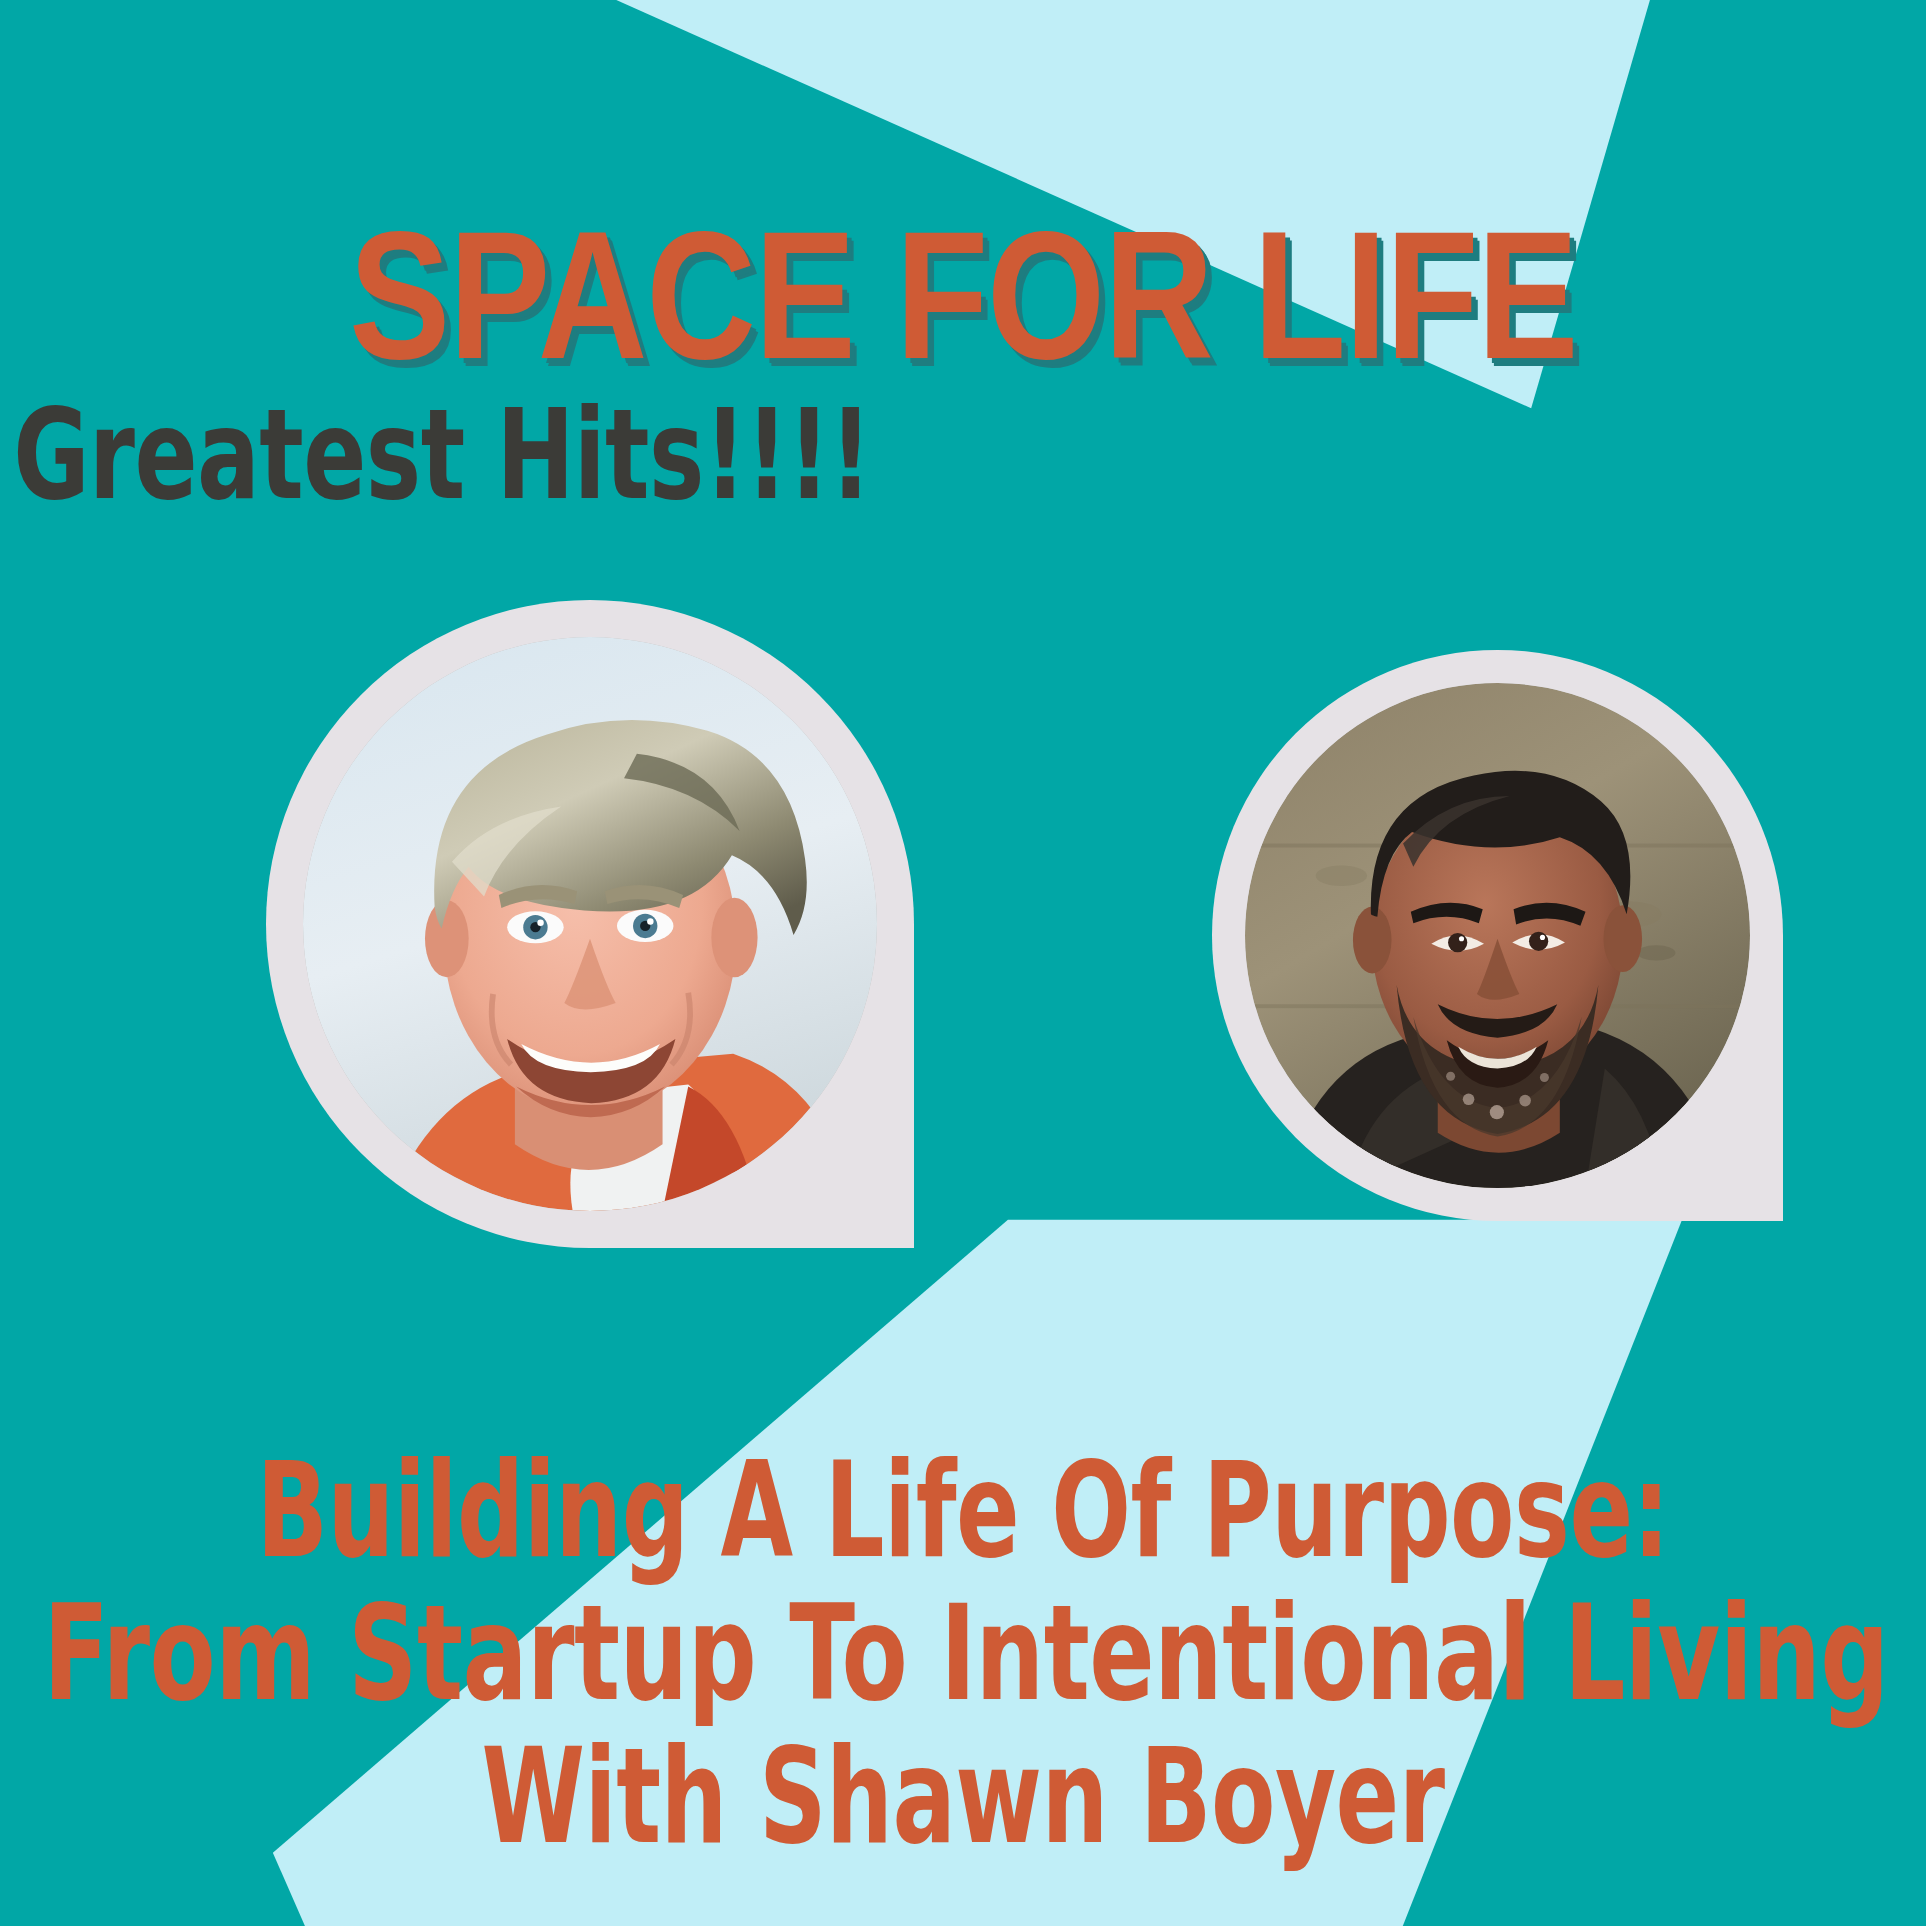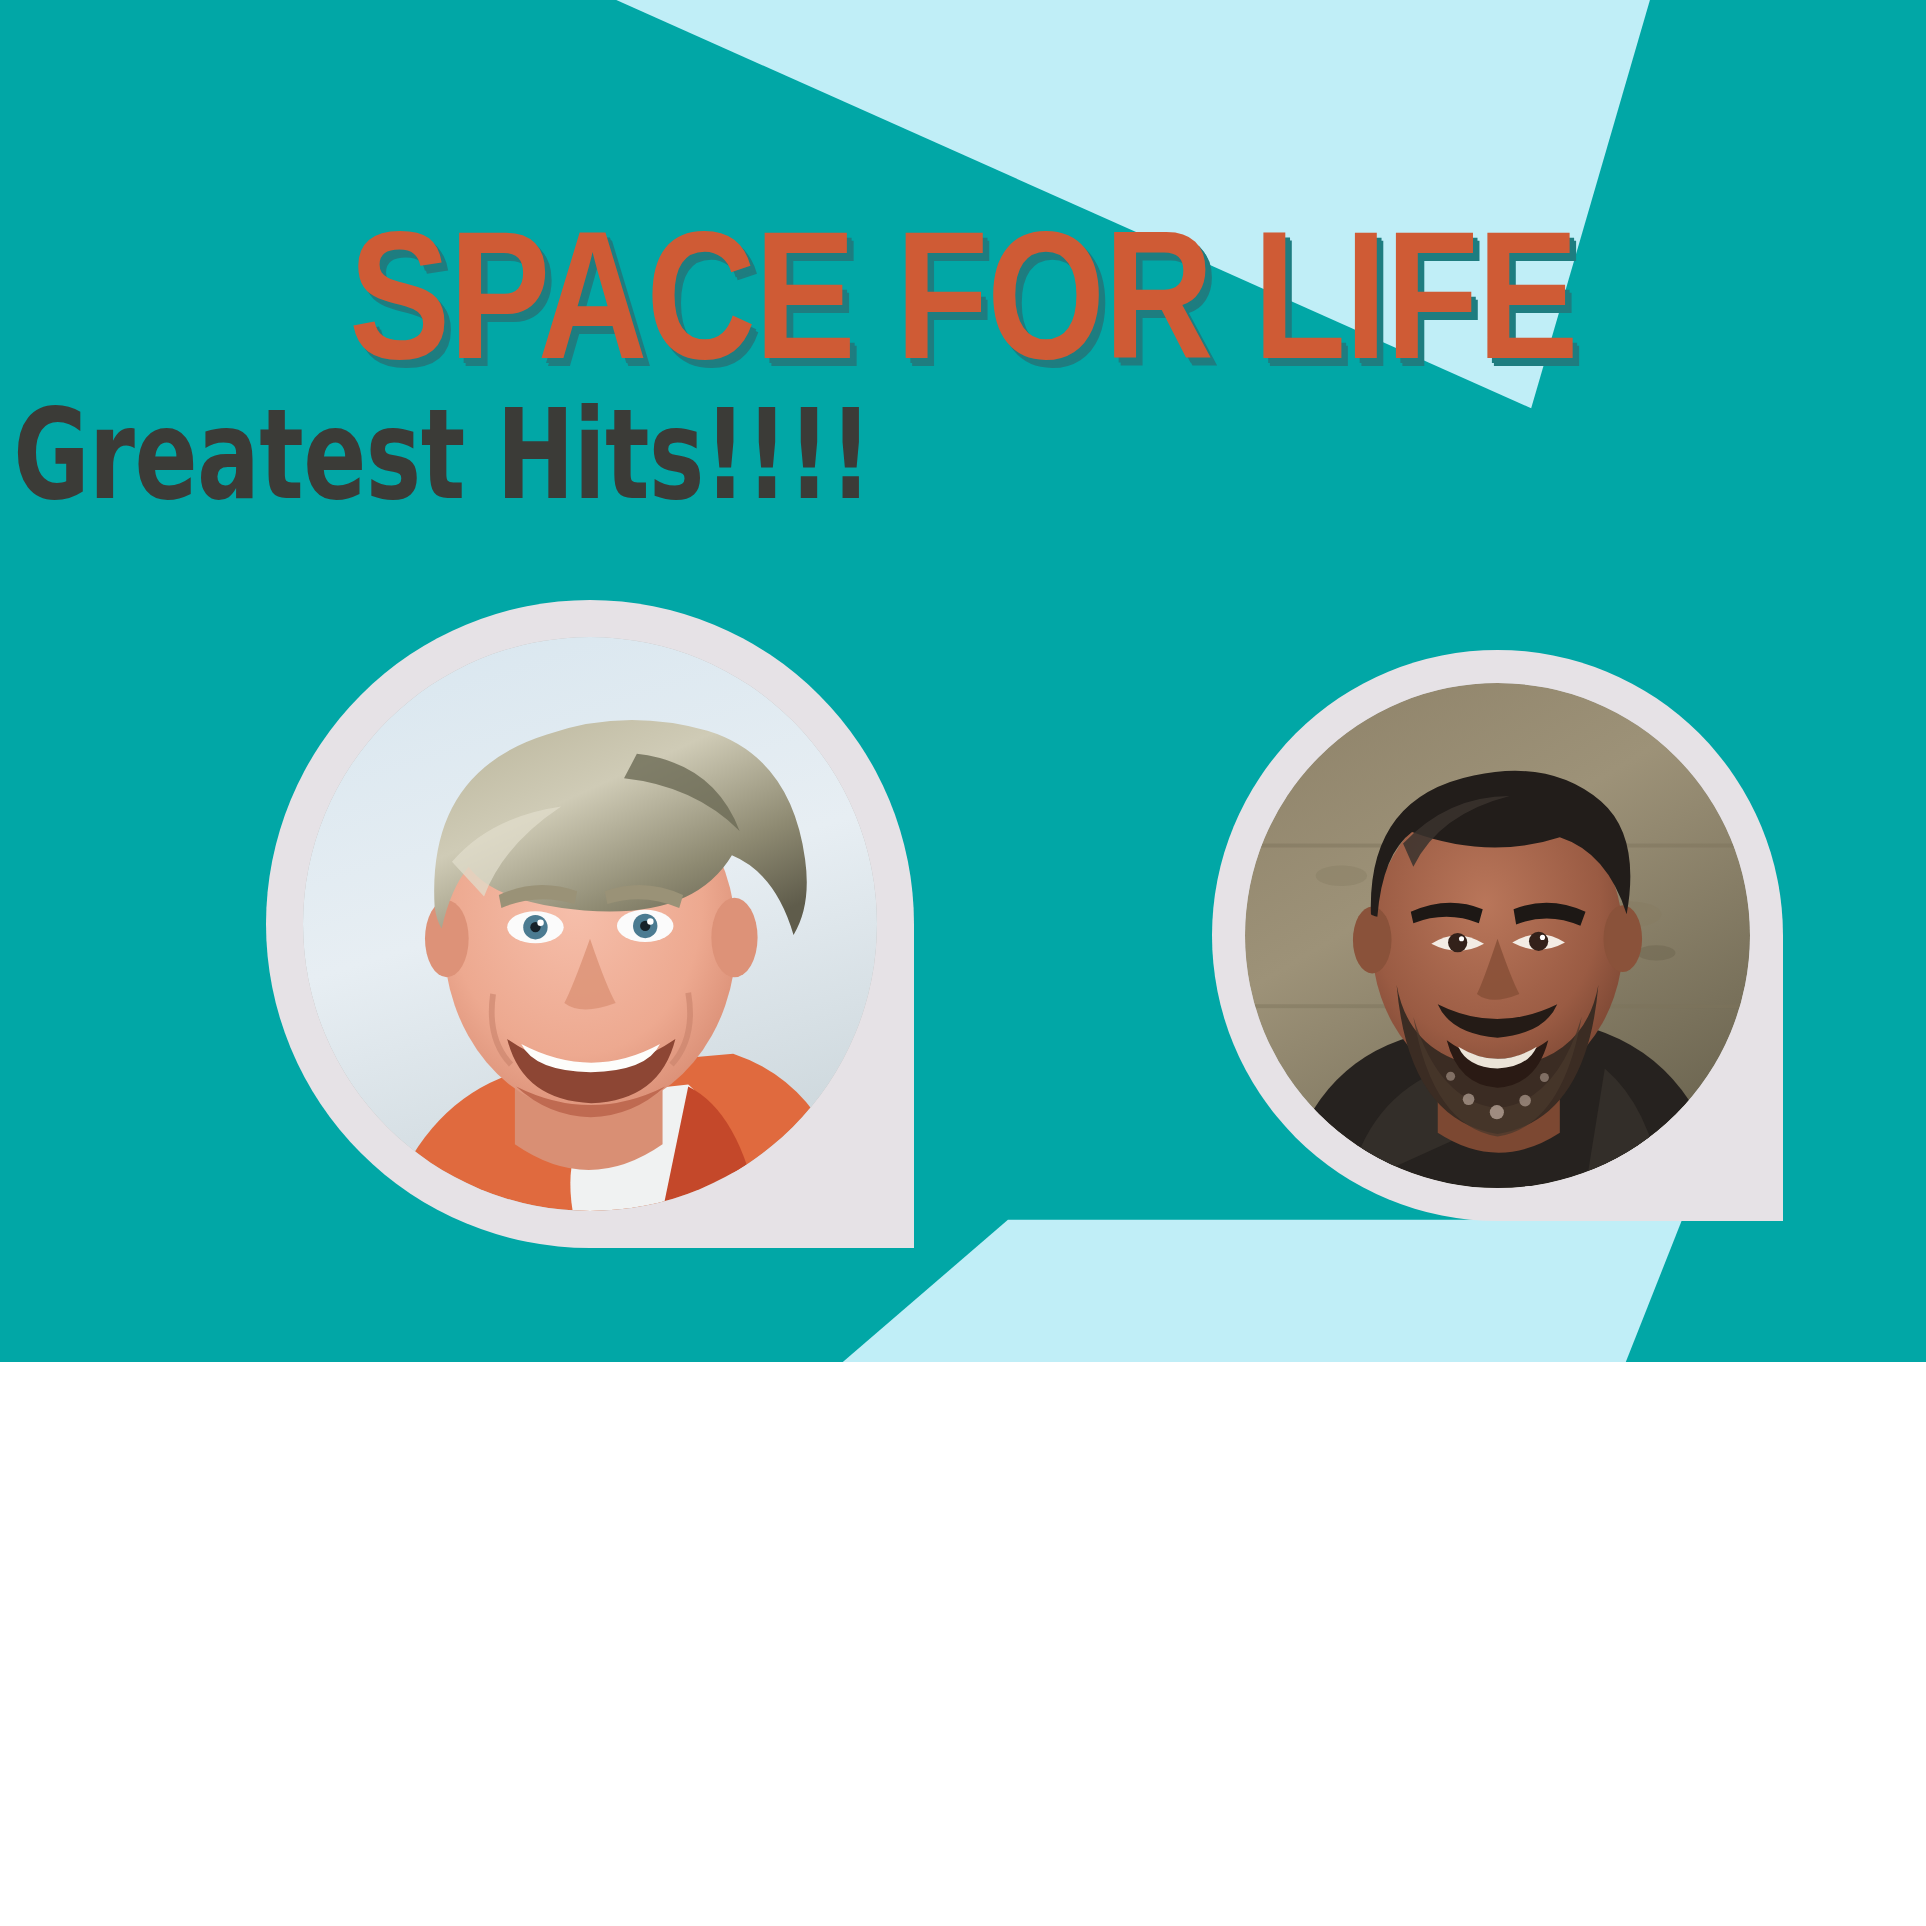--- a/index.html
+++ b/index.html
@@ -4,21 +4,21 @@
 <title>Space For Life — Greatest Hits</title>
 <style>
   html, body {
     margin: 0;
     padding: 0;
     background: #ffffff;
   }
   #cover {
     position: relative;
     width: 1926px;
-    height: 1362px;
+    height: 1926px;
     overflow: hidden;
     background: #01A7A6;
     font-family: "Liberation Sans", sans-serif;
   }
 
   
   #bg-shapes {
     position: absolute;
     inset: 0;
     width: 1926px;
@@ -267,15 +267,20 @@
           <circle cx="348" cy="648" r="9" fill="#a8968a" opacity="0.8"></circle>
           <circle cx="392" cy="668" r="11" fill="#b5a396" opacity="0.8"></circle>
           <circle cx="436" cy="650" r="9" fill="#a8968a" opacity="0.75"></circle>
           <circle cx="320" cy="612" r="7" fill="#9e8c80" opacity="0.7"></circle>
           <circle cx="466" cy="614" r="7" fill="#9e8c80" opacity="0.7"></circle>
         </g>
       </svg>
     </div>
   </div>
 
+  <div class="episode-wrap">
+    <div class="episode-line l1">Building A Life Of Purpose:</div>
+    <div class="episode-line l2">From Startup To Intentional Living</div>
+    <div class="episode-line l3">With Shawn Boyer</div>
+  </div>
 
 </div>
 
 
 </body></html>

